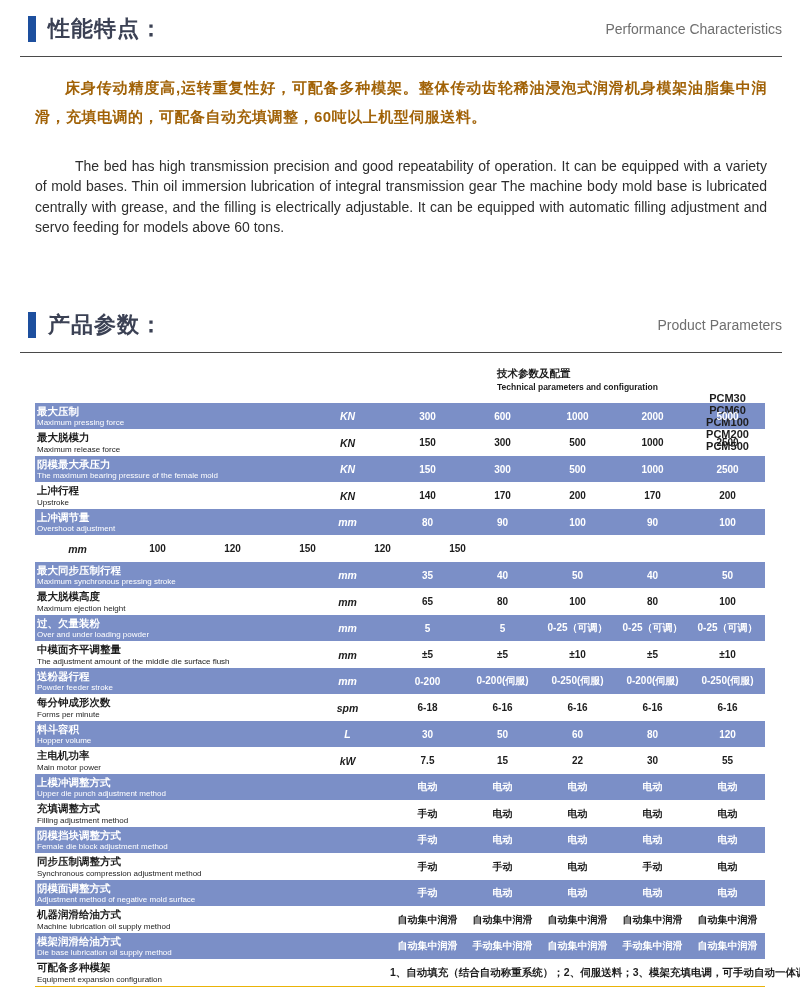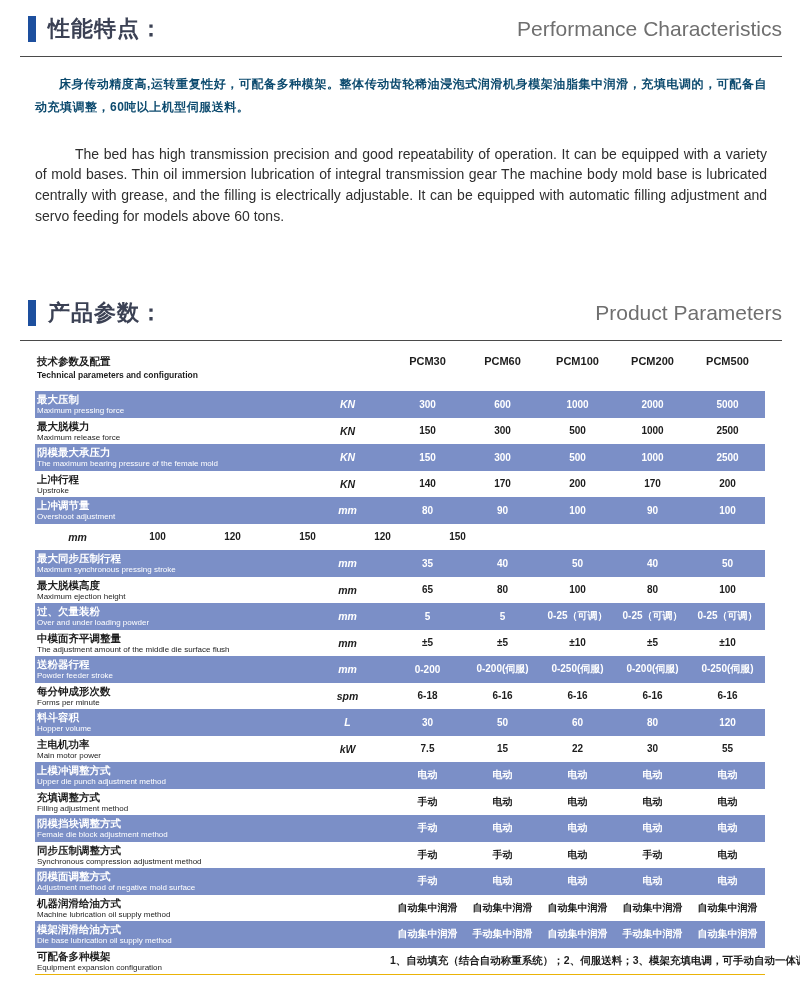--- a/index.html
+++ b/index.html
@@ -15,38 +15,38 @@
     width:800px;height:1000px;overflow:hidden;
     font-family:"Liberation Sans","DejaVu Sans",sans-serif;
     color:#222;
   }
   .page{width:800px;height:1000px;padding:14px 18px 8px 20px;}
 
   
   .sec-head{display:flex;align-items:center;margin-left:8px;}
   .sec-head .bar{width:8px;height:26px;background:var(--accent);margin-right:12px;flex:none;}
   .sec-head h1{font-size:22px;font-weight:700;color:var(--heading);letter-spacing:1px;}
-  .sec-head .en-title{margin-left:auto;font-size:21px;color:var(--subtle);font-weight:400;}
+  .sec-head .en-title{margin-left:auto;font-size:14px;color:var(--subtle);font-weight:400;}
   .rule{border:none;border-top:1.5px solid var(--rule);margin-top:12px;}
 
   .content{margin:0 15px;}
   .zh-para{
-    margin-top:16px;font-size:12px;font-weight:700;color:#0c4a6e;
+    margin-top:16px;font-size:15px;font-weight:700;color:#a16207;
     line-height:1.95;text-align:justify;text-indent:2em;letter-spacing:0.5px;
   }
   .en-para{
     margin-top:24px;font-size:14px;color:#2e2e2e;line-height:1.47;
     text-align:justify;text-indent:40px;
   }
 
   .params-section{margin-top:72px;}
 
   
   .ptable{margin:14px 15px 0 15px;width:730px;}
-  .thead{display:flex;align-items:flex-start;height:32px;margin-bottom:4px;}
+  .thead{display:flex;align-items:flex-end;height:32px;margin-bottom:4px;flex-direction:column;}
   .thead .label-cell .zh{font-size:10.5px;font-weight:700;color:#1d1d1d;}
   .thead .label-cell .en{font-size:8.5px;font-weight:700;color:#1d1d1d;margin-top:1px;}
   .cell-label{flex:none;width:270px;padding-left:2px;}
   .cell-unit{flex:none;width:85px;text-align:center;font-style:italic;}
   .cell-val{flex:none;width:75px;text-align:center;white-space:nowrap;}
   .thead .cell-val{font-size:11px;font-weight:700;color:#1d1d1d;}
 
   .trows{border-bottom:1px solid #eab308;}
   .trow{display:flex;align-items:center;height:26.5px;background:#ffffff;}
   .trow.shaded{background:var(--shaded);}

